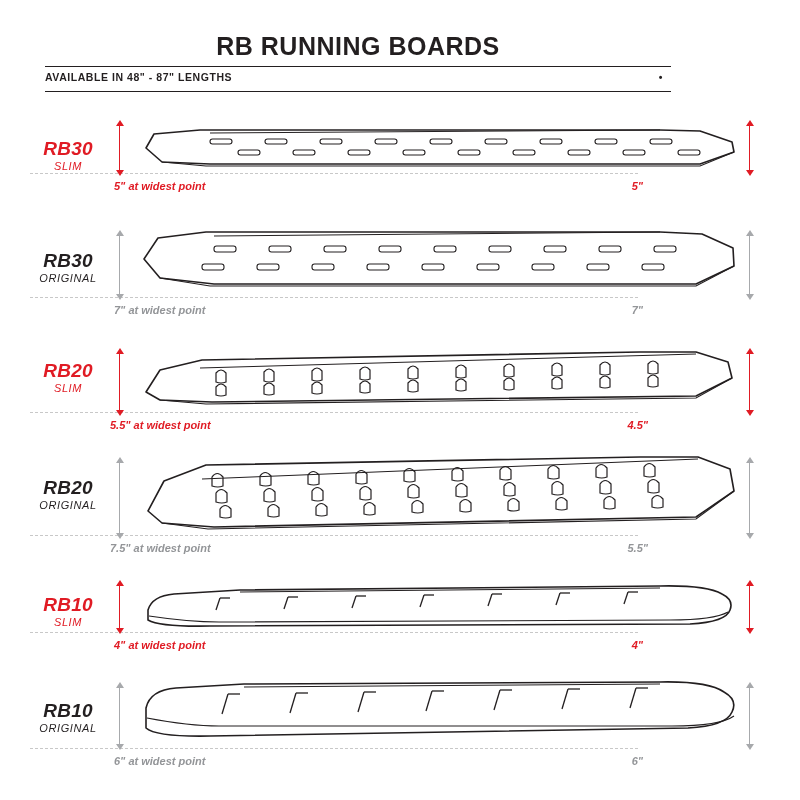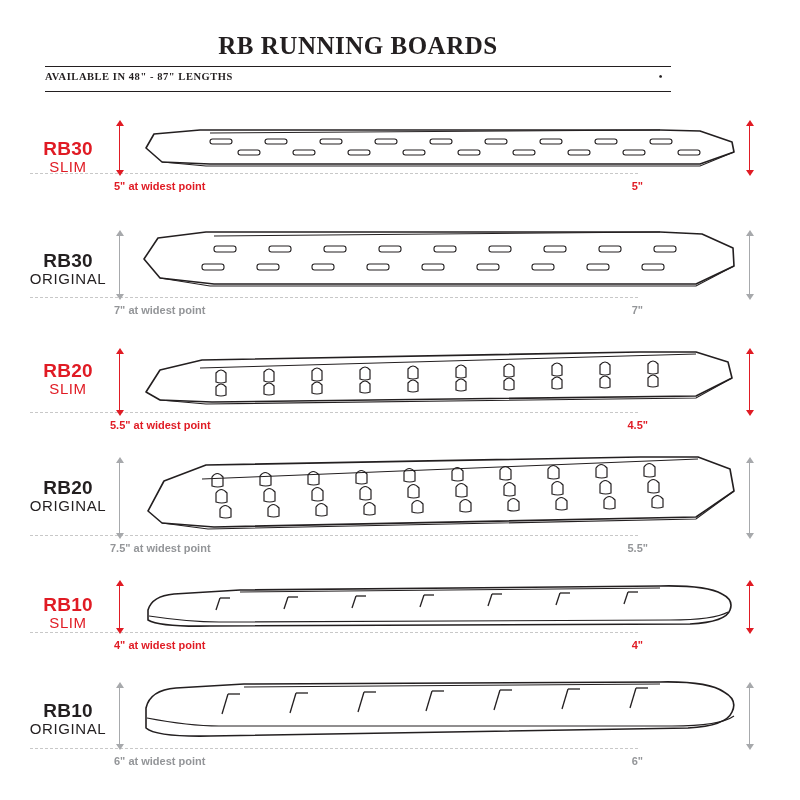--- a/index.html
+++ b/index.html
@@ -19,21 +19,20 @@
     width: 800px;
     height: 800px;
     box-sizing: border-box;
   }
 
   
   .header {
     position: absolute;
     left: 0; top: 0;
     width: 716px;
-    font-family: Liberation Serif, serif;
   }
   .title {
     text-align: center;
     font-size: 25px;
     font-weight: bold;
     letter-spacing: 0.5px;
     padding-top: 32px;
     color: #231f20;
   }
   .subtitle-rule-top {
@@ -65,35 +64,36 @@
     top: 91px;
     border-top: 1.5px solid #231f20;
   }
 
   
   .row {
     position: absolute;
     left: 0;
     width: 668px;
     height: 110px;
+    font-style: italic;
   }
   .row .label {
     position: absolute;
     left: 24px;
     width: 88px;
     text-align: center;
   }
   .label .model {
     font-size: 19px;
     font-weight: bold;
     line-height: 21px;
     letter-spacing: 0.2px;
   }
   .label .variant {
-    font-size: 15px;
+    font-size: 11px;
     line-height: 15px;
     letter-spacing: 0.6px;
   }
   .red .model, .red .variant { color: #e01b24; }
   .blk .model, .blk .variant { color: #231f20; }
 
   
   .baseline {
     position: absolute;
     left: 30px;

